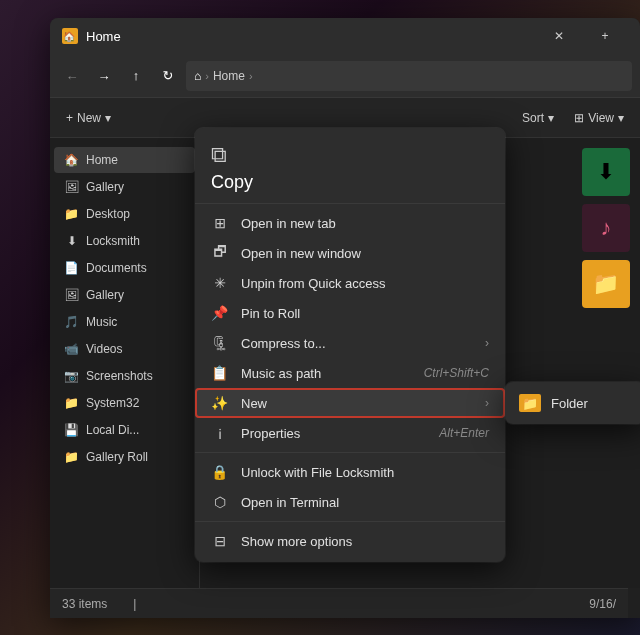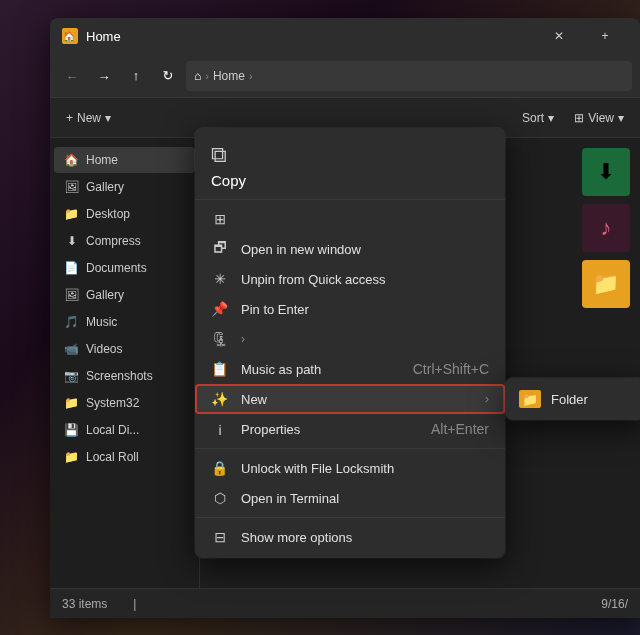--- a/index.html
+++ b/index.html
@@ -206,21 +206,21 @@
       align-items: center;
       justify-content: center;
       font-size: 22px;
     }
 
     
     .statusbar {
       position: absolute;
       bottom: 0;
       left: 0;
-      right: 0;
+      right: 12px;
       height: 30px;
       background: #252525;
       border-top: 1px solid #333;
       display: flex;
       align-items: center;
       padding: 0 12px;
       color: #aaa;
       font-size: 12px;
       gap: 26px;
     }
@@ -247,21 +247,21 @@
       border-bottom: 1px solid #3a3a3a;
       margin-bottom: 4px;
     }
     .context-menu-copy-icon {
       font-size: 22px;
       color: #cccccc;
       margin-bottom: 4px;
     }
     .context-menu-copy-label {
       color: #ffffff;
-      font-size: 15px;
+      font-size: 18px;
       font-weight: 500;
     }
 
     .menu-item {
       display: flex;
       align-items: center;
       padding: 6px 16px;
       color: #e0e0e0;
       font-size: 13px;
       cursor: pointer;
@@ -280,21 +280,22 @@
       display: flex;
       align-items: center;
       justify-content: center;
       font-size: 14px;
       color: #cccccc;
       flex-shrink: 0;
     }
     .menu-item-label { flex: 1; }
     .menu-item-shortcut {
       color: #888;
-      font-size: 14px;
+      font-size: 12px;
+      font-style: italic;
     }
     .menu-item-arrow {
       color: #888;
       font-size: 12px;
     }
     .menu-divider {
       height: 1px;
       background: #3a3a3a;
       margin: 4px 0;
     }
@@ -392,21 +393,21 @@
       <div class="sidebar-item">
         <span class="sidebar-icon">🖼</span>
         <span>Gallery</span>
       </div>
       <div class="sidebar-item">
         <span class="sidebar-icon">📁</span>
         <span>Desktop</span>
       </div>
       <div class="sidebar-item">
         <span class="sidebar-icon">⬇</span>
-        <span>Compress</span>
+        <span>Locksmith</span>
       </div>
       <div class="sidebar-item">
         <span class="sidebar-icon">📄</span>
         <span>Documents</span>
       </div>
       <div class="sidebar-item">
         <span class="sidebar-icon">🖼</span>
         <span>Gallery</span>
       </div>
       <div class="sidebar-item">
@@ -424,21 +425,21 @@
       <div class="sidebar-item">
         <span class="sidebar-icon">📁</span>
         <span>System32</span>
       </div>
       <div class="sidebar-item">
         <span class="sidebar-icon">💾</span>
         <span>Local Di...</span>
       </div>
       <div class="sidebar-item">
         <span class="sidebar-icon">📁</span>
-        <span>Local Roll</span>
+        <span>Gallery Roll</span>
       </div>
     </div>
 
     <div class="content">
       <div class="right-icons">
         <div class="right-icon-box" style="background:#1a6a3a;">⬇</div>
         <div class="right-icon-box" style="background:#3a1a2a; color:#e06080;">♪</div>
         <div class="folder-icon-big">📁</div>
       </div>
     </div>
@@ -452,39 +453,41 @@
 
   <div class="context-menu">
 
     <div class="context-menu-header">
       <span class="context-menu-copy-icon">⧉</span>
       <span class="context-menu-copy-label">Copy</span>
     </div>
 
     <div class="menu-item">
       <span class="menu-item-icon">⊞</span>
+      <span class="menu-item-label">Open in new tab</span>
     </div>
 
     <div class="menu-item">
       <span class="menu-item-icon">🗗</span>
       <span class="menu-item-label">Open in new window</span>
     </div>
 
     <div class="menu-item">
       <span class="menu-item-icon">✳</span>
       <span class="menu-item-label">Unpin from Quick access</span>
     </div>
 
     <div class="menu-item">
       <span class="menu-item-icon">📌</span>
-      <span class="menu-item-label">Pin to Enter</span>
+      <span class="menu-item-label">Pin to Roll</span>
     </div>
 
     <div class="menu-item">
       <span class="menu-item-icon">🗜</span>
+      <span class="menu-item-label">Compress to...</span>
       <span class="menu-item-arrow">›</span>
     </div>
 
     <div class="menu-item">
       <span class="menu-item-icon">📋</span>
       <span class="menu-item-label">Music as path</span>
       <span class="menu-item-shortcut">Ctrl+Shift+C</span>
     </div>
 
     <div class="new-folder-group">

